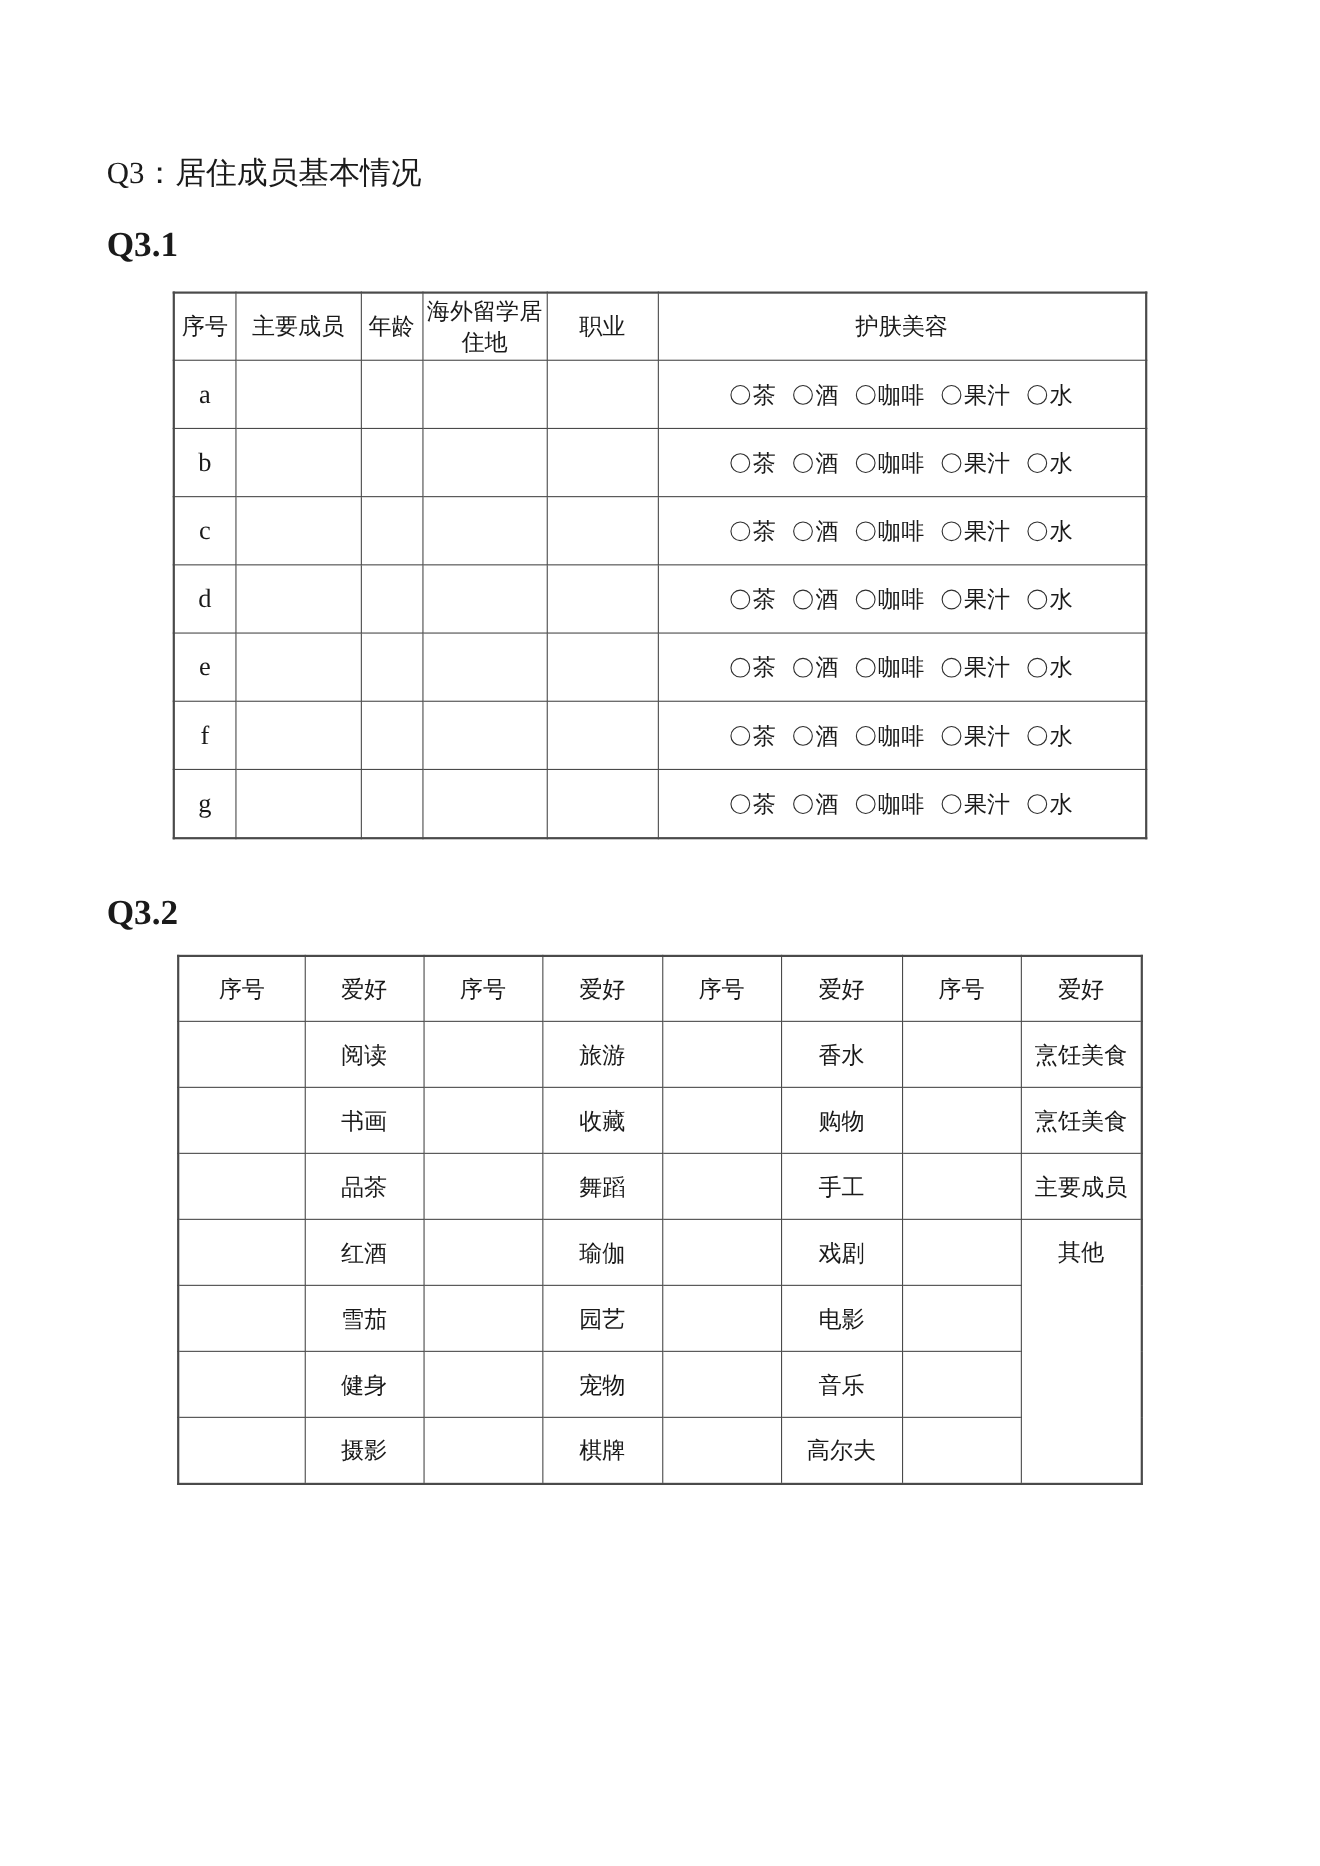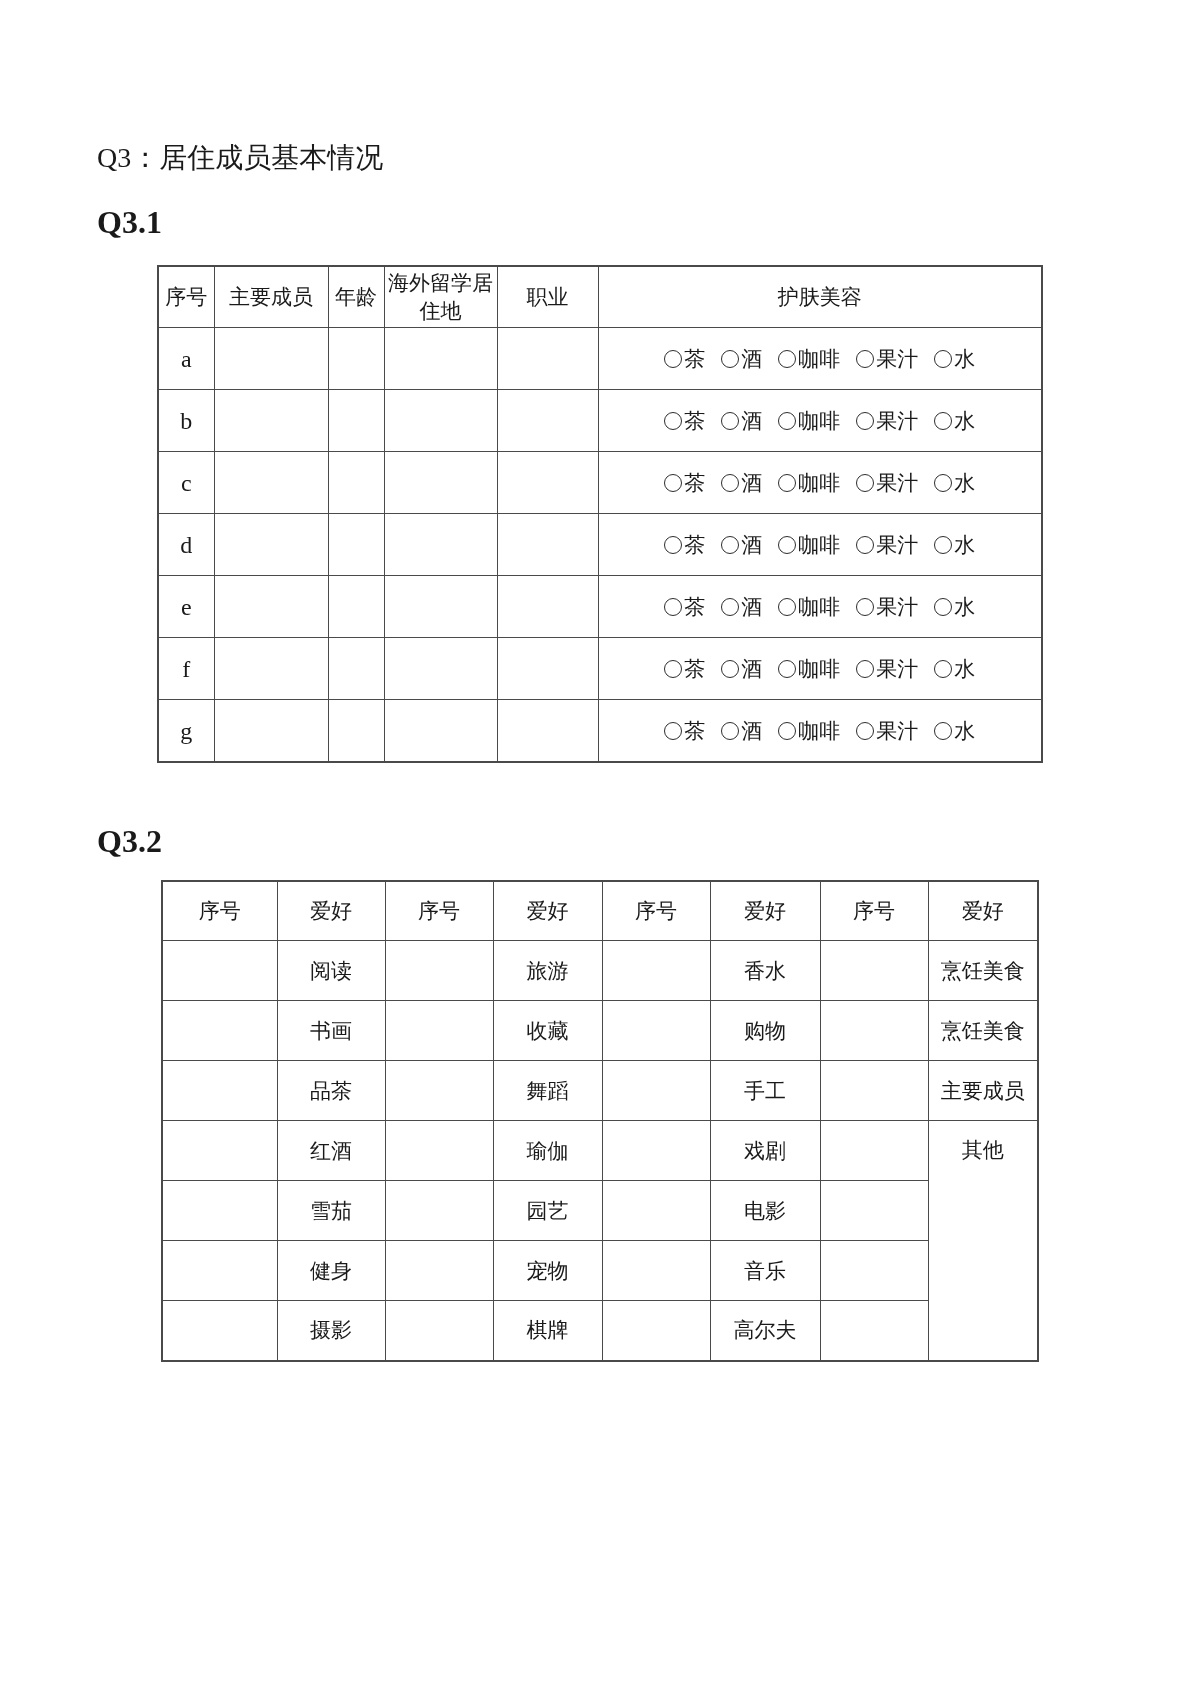--- a/index.html
+++ b/index.html
@@ -20,21 +20,21 @@
     font-size:28px;
     font-weight:normal;
     line-height:1.15;
   }
   .section-label{
     margin:30px 0 0 97px;
     font-size:32px;
     font-weight:bold;
     line-height:1.15;
   }
-  .section-label.q32{margin-top:60px;}
+  .section-label.q32{margin-top:48px;}
   table{
     border-collapse:collapse;
     table-layout:fixed;
     border:2px solid var(--table-border);
   }
   table.t1{margin:24px 0 0 157px;width:884px;}
   table.t2{margin:20px 0 0 161px;width:876px;}
   th,td{
     border:1px solid var(--table-border);
     font-weight:normal;

